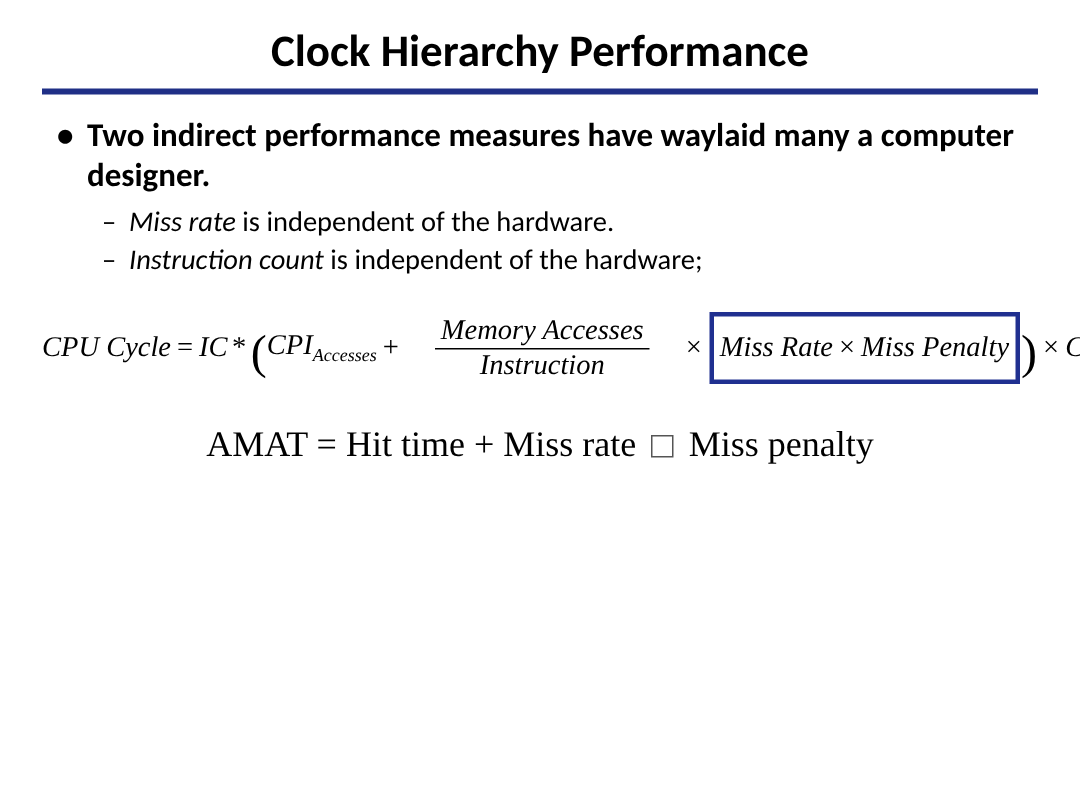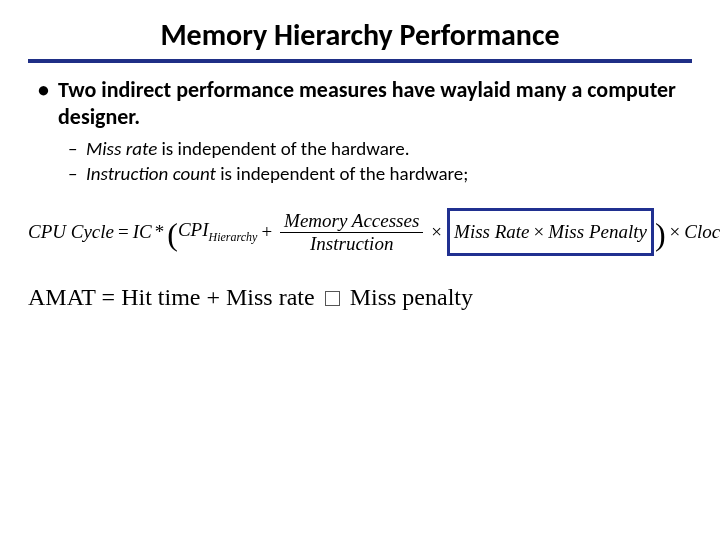--- a/index.html
+++ b/index.html
@@ -76,57 +76,57 @@
     justify-content: flex-start;
     white-space: nowrap;
   }
   .formula .eq { margin: 0 4px; font-style: normal; }
   .formula .star { margin: 0 3px; font-style: normal; }
   .formula .times { margin: 0 4px; font-style: normal; }
   .frac {
     display: inline-flex;
     flex-direction: column;
     align-items: center;
-    margin: 0 4px;
+    margin: 0 20px;
     line-height: 1.05;
   }
   .frac .num { border-bottom: 1px solid #000; padding: 0 4px 1px 4px; }
   .frac .den { padding: 1px 4px 0 4px; }
   .paren { font-style: normal; font-size: 32px; line-height: 0; position: relative; top: 2px; }
   .sub { font-size: 12px; font-style: italic; vertical-align: sub; }
   .boxed {
     border: 3px solid #203090;
     padding: 10px 4px;
     margin: 0 1px;
     display: inline-flex;
     align-items: center;
   }
   .amat-block {
     margin-top: 18px;
-    text-align: left;
+    text-align: center;
   }
   .amat {
     font-family: "Times New Roman", serif;
     font-size: 24px;
     font-style: normal;
   }
   .amat .glyph {
     display: inline-block;
     width: 13px; height: 13px;
     border: 1px solid #555;
     margin: 0 4px;
     vertical-align: -1px;
   }
 </style>
 </head>
 <body>
 
 <div class="slide">
 
-  <div class="title">Memory Hierarchy Performance</div>
+  <div class="title">Clock Hierarchy Performance</div>
   <div class="rule"></div>
 
   <ul class="bullets">
     <li class="b1">
       <span>Two indirect performance measures have waylaid many a computer designer.</span>
     </li>
     <li class="b2">
       <span class="italic">Miss rate</span><span> is independent of the hardware.</span>
     </li>
     <li class="b2">
@@ -134,21 +134,21 @@
     </li>
   </ul>
 
   <div class="formula-block">
     <div class="formula">
       <span>CPU Cycle</span>
       <span class="eq">=</span>
       <span>IC</span>
       <span class="star">*</span>
       <span class="paren">(</span>
-      <span><span>CPI</span><span class="sub">Hierarchy</span></span>
+      <span><span>CPI</span><span class="sub">Accesses</span></span>
       <span class="eq">+</span>
       <span class="frac">
         <span class="num">Memory Accesses</span>
         <span class="den">Instruction</span>
       </span>
       <span class="times">×</span>
       <span class="boxed">
         <span>Miss Rate</span>
         <span class="times">×</span>
         <span>Miss Penalty</span>

